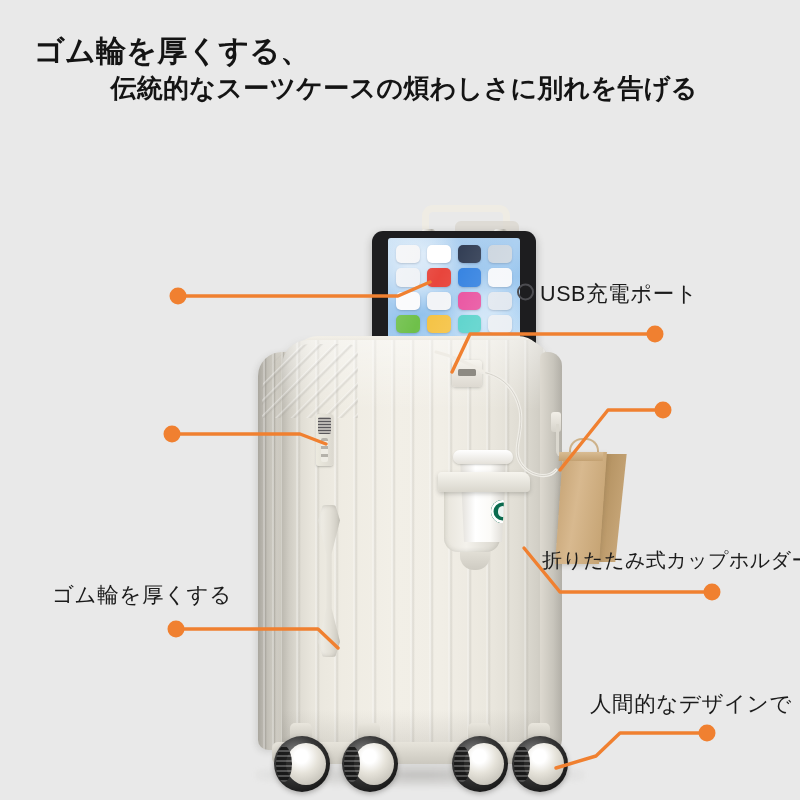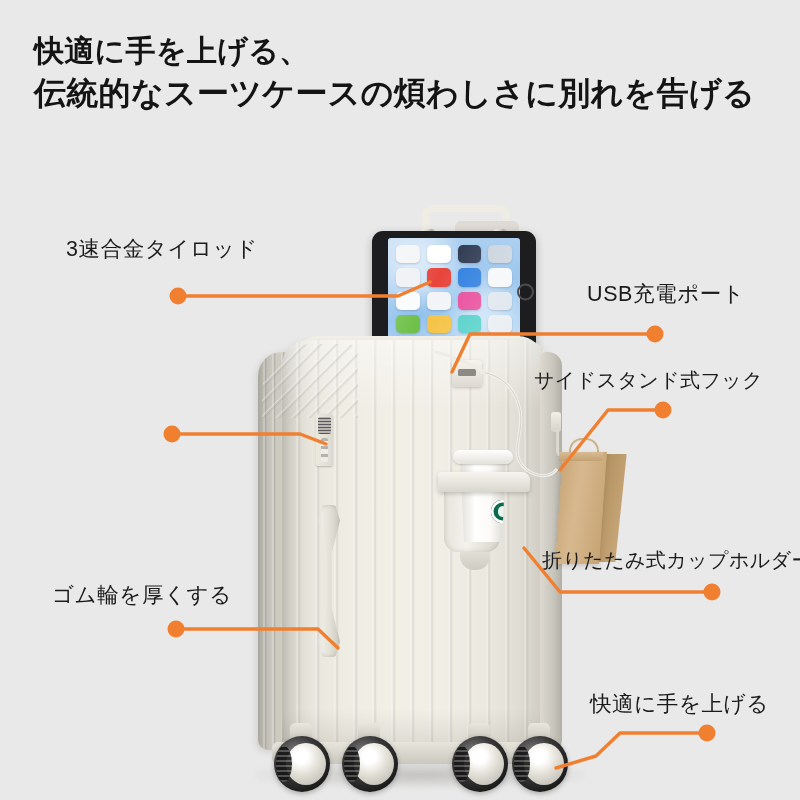--- a/index.html
+++ b/index.html
@@ -10,21 +10,21 @@
     position:relative;
   }
   #stage{position:absolute;inset:0;width:800px;height:800px;}
 
   
   .headline{
     position:absolute;left:34px;top:30px;width:740px;
     color:#141414;font-weight:bold;font-size:30px;line-height:1.38;
     letter-spacing:0.3px;white-space:nowrap;
   }
-  .headline .l2{font-size:32px;}
+  .headline .l2{font-size:26px;text-align:center;}
 
   
   .label{
     position:absolute;color:#1b1b1b;font-size:21.5px;
     white-space:nowrap;letter-spacing:0.6px;line-height:1;
   }
   .label.sm{font-size:20px;letter-spacing:0.4px;}
 
   
   .connectors{position:absolute;left:0;top:0;width:800px;height:800px;pointer-events:none;}
@@ -305,21 +305,21 @@
   }
 
   .label, .headline{ user-select:none; }
 </style>
 </head>
 <body>
 
 <div id="stage">
 
   <div class="headline">
-    <div class="l1">快適に手を上げる、</div>
+    <div class="l1">ゴム輪を厚くする、</div>
     <div class="l2">伝統的なスーツケースの煩わしさに別れを告げる</div>
   </div>
 
   <div class="case-wrap">
 
     <div class="shadow-ground"></div>
 
     <div class="handle-col">
       <div class="handle-bar">
         <div class="handle-inner"></div>
@@ -443,20 +443,18 @@
       <circle cx="178" cy="296" r="8.5" fill="#f08030"></circle>
       <circle cx="655" cy="334" r="8.5" fill="#f08030"></circle>
       <circle cx="663" cy="410" r="8.5" fill="#f08030"></circle>
       <circle cx="172" cy="434" r="8.5" fill="#f08030"></circle>
       <circle cx="712" cy="592" r="8.5" fill="#f08030"></circle>
       <circle cx="176" cy="629" r="8.5" fill="#f08030"></circle>
       <circle cx="707" cy="733" r="8.5" fill="#f08030"></circle>
     </g>
   </svg>
 
-  <div class="label" style="left:66px;top:239px">3速合金タイロッド</div>
-  <div class="label" style="left:587px;top:284px">USB充電ポート</div>
-  <div class="label sm" style="left:534px;top:370px">サイドスタンド式フック</div>
+  <div class="label" style="left:540px;top:284px">USB充電ポート</div>
   <div class="label sm" style="left:542px;top:550px">折りたたみ式カップホルダー</div>
   <div class="label" style="left:52px;top:585px">ゴム輪を厚くする</div>
-  <div class="label" style="left:590px;top:694px">快適に手を上げる</div>
+  <div class="label" style="left:590px;top:694px">人間的なデザインで</div>
 
 </div>
 
 </body></html>

